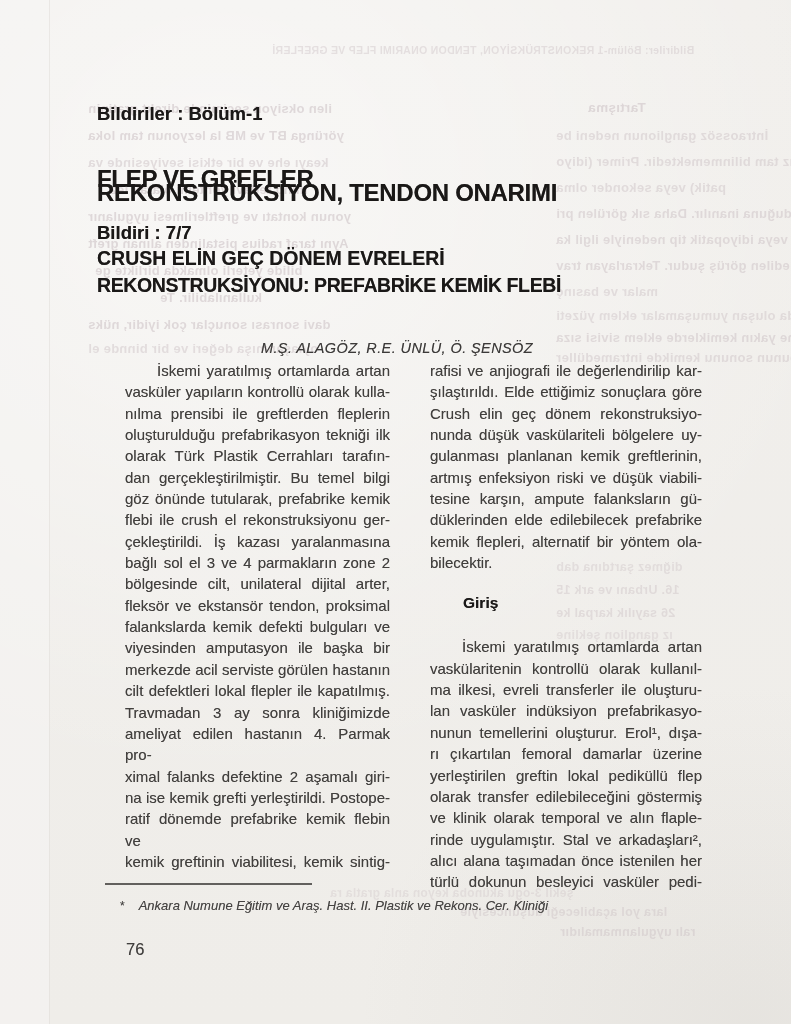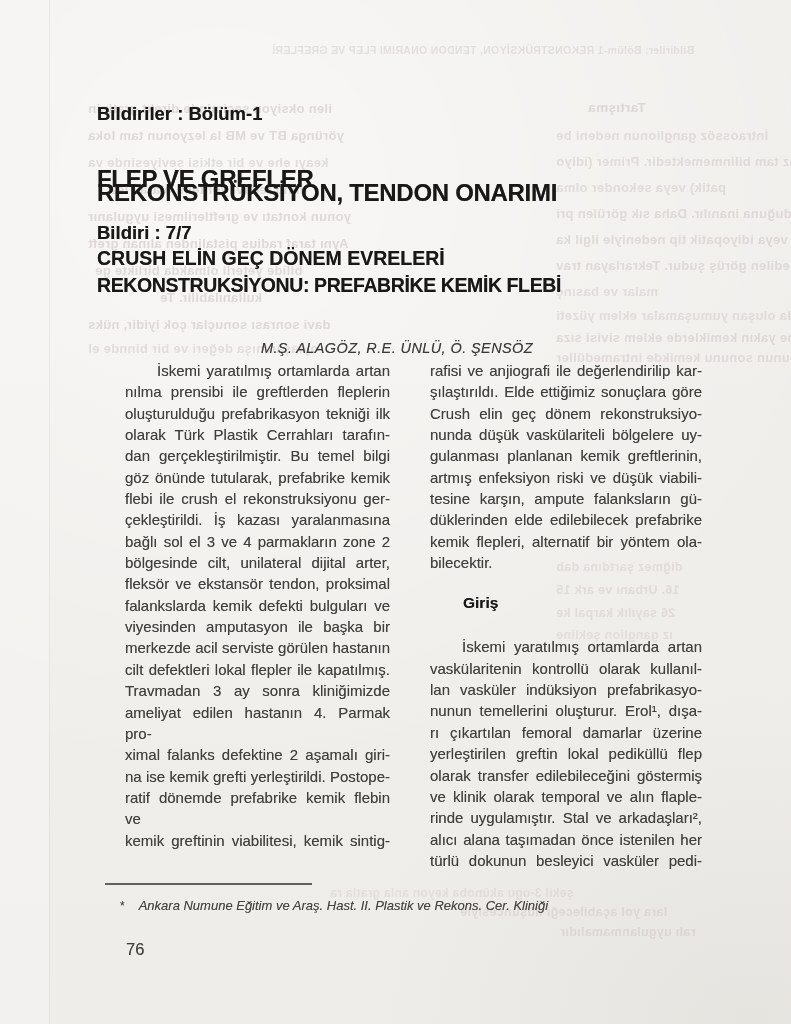--- a/index.html
+++ b/index.html
@@ -98,20 +98,21 @@
     <div class="hline title2">FLEP VE GREFLER</div>
     <div class="hline bildiri">Bildiri : 7/7</div>
     <div class="hline sub1">CRUSH ELİN GEÇ DÖNEM EVRELERİ</div>
     <div class="hline sub2">REKONSTRUKSİYONU: PREFABRİKE KEMİK FLEBİ</div>
     <div class="authors">M.Ş. ALAGÖZ, R.E. ÜNLÜ, Ö. ŞENSÖZ</div>
 
     <div class="columns">
       <div class="col col-left">
           <div class="para">
             <div class="line indent">İskemi yaratılmış ortamlarda artan</div>
+            <div class="line">vasküler yapıların kontrollü olarak kulla-</div>
             <div class="line">nılma prensibi ile greftlerden fleplerin</div>
             <div class="line">oluşturulduğu prefabrikasyon tekniği ilk</div>
             <div class="line">olarak Türk Plastik Cerrahları tarafın-</div>
             <div class="line">dan gerçekleştirilmiştir. Bu temel bilgi</div>
             <div class="line">göz önünde tutularak, prefabrike kemik</div>
             <div class="line">flebi ile crush el rekonstruksiyonu ger-</div>
             <div class="line">çekleştirildi. İş kazası yaralanmasına</div>
             <div class="line">bağlı sol el 3 ve 4 parmakların zone 2</div>
             <div class="line">bölgesinde cilt, unilateral dijital arter,</div>
             <div class="line">fleksör ve ekstansör tendon, proksimal</div>
@@ -137,20 +138,21 @@
             <div class="line">artmış enfeksiyon riski ve düşük viabili-</div>
             <div class="line">tesine karşın, ampute falanksların gü-</div>
             <div class="line">düklerinden elde edilebilecek prefabrike</div>
             <div class="line">kemik flepleri, alternatif bir yöntem ola-</div>
             <div class="line no-stretch">bilecektir.</div>
           </div>
           <div class="col-heading">Giriş</div>
           <div class="para">
             <div class="line indent">İskemi yaratılmış ortamlarda artan</div>
             <div class="line">vaskülaritenin kontrollü olarak kullanıl-</div>
+            <div class="line">ma ilkesi, evreli transferler ile oluşturu-</div>
             <div class="line">lan vasküler indüksiyon prefabrikasyo-</div>
             <div class="line">nunun temellerini oluşturur. Erol¹, dışa-</div>
             <div class="line">rı çıkartılan femoral damarlar üzerine</div>
             <div class="line">yerleştirilen greftin lokal pediküllü flep</div>
             <div class="line">olarak transfer edilebileceğini göstermiş</div>
             <div class="line">ve klinik olarak temporal ve alın flaple-</div>
             <div class="line">rinde uygulamıştır. Stal ve arkadaşları²,</div>
             <div class="line">alıcı alana taşımadan önce istenilen her</div>
             <div class="line">türlü dokunun besleyici vasküler pedi-</div>
           </div>

